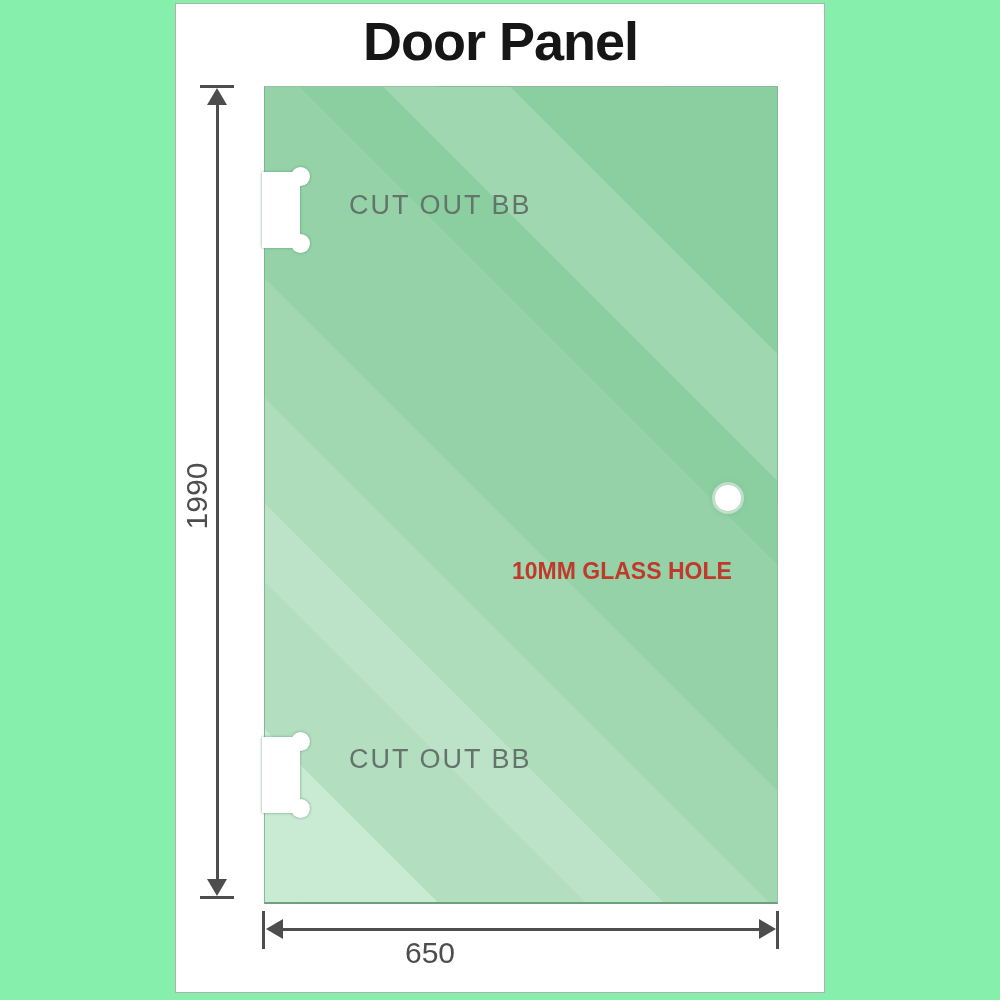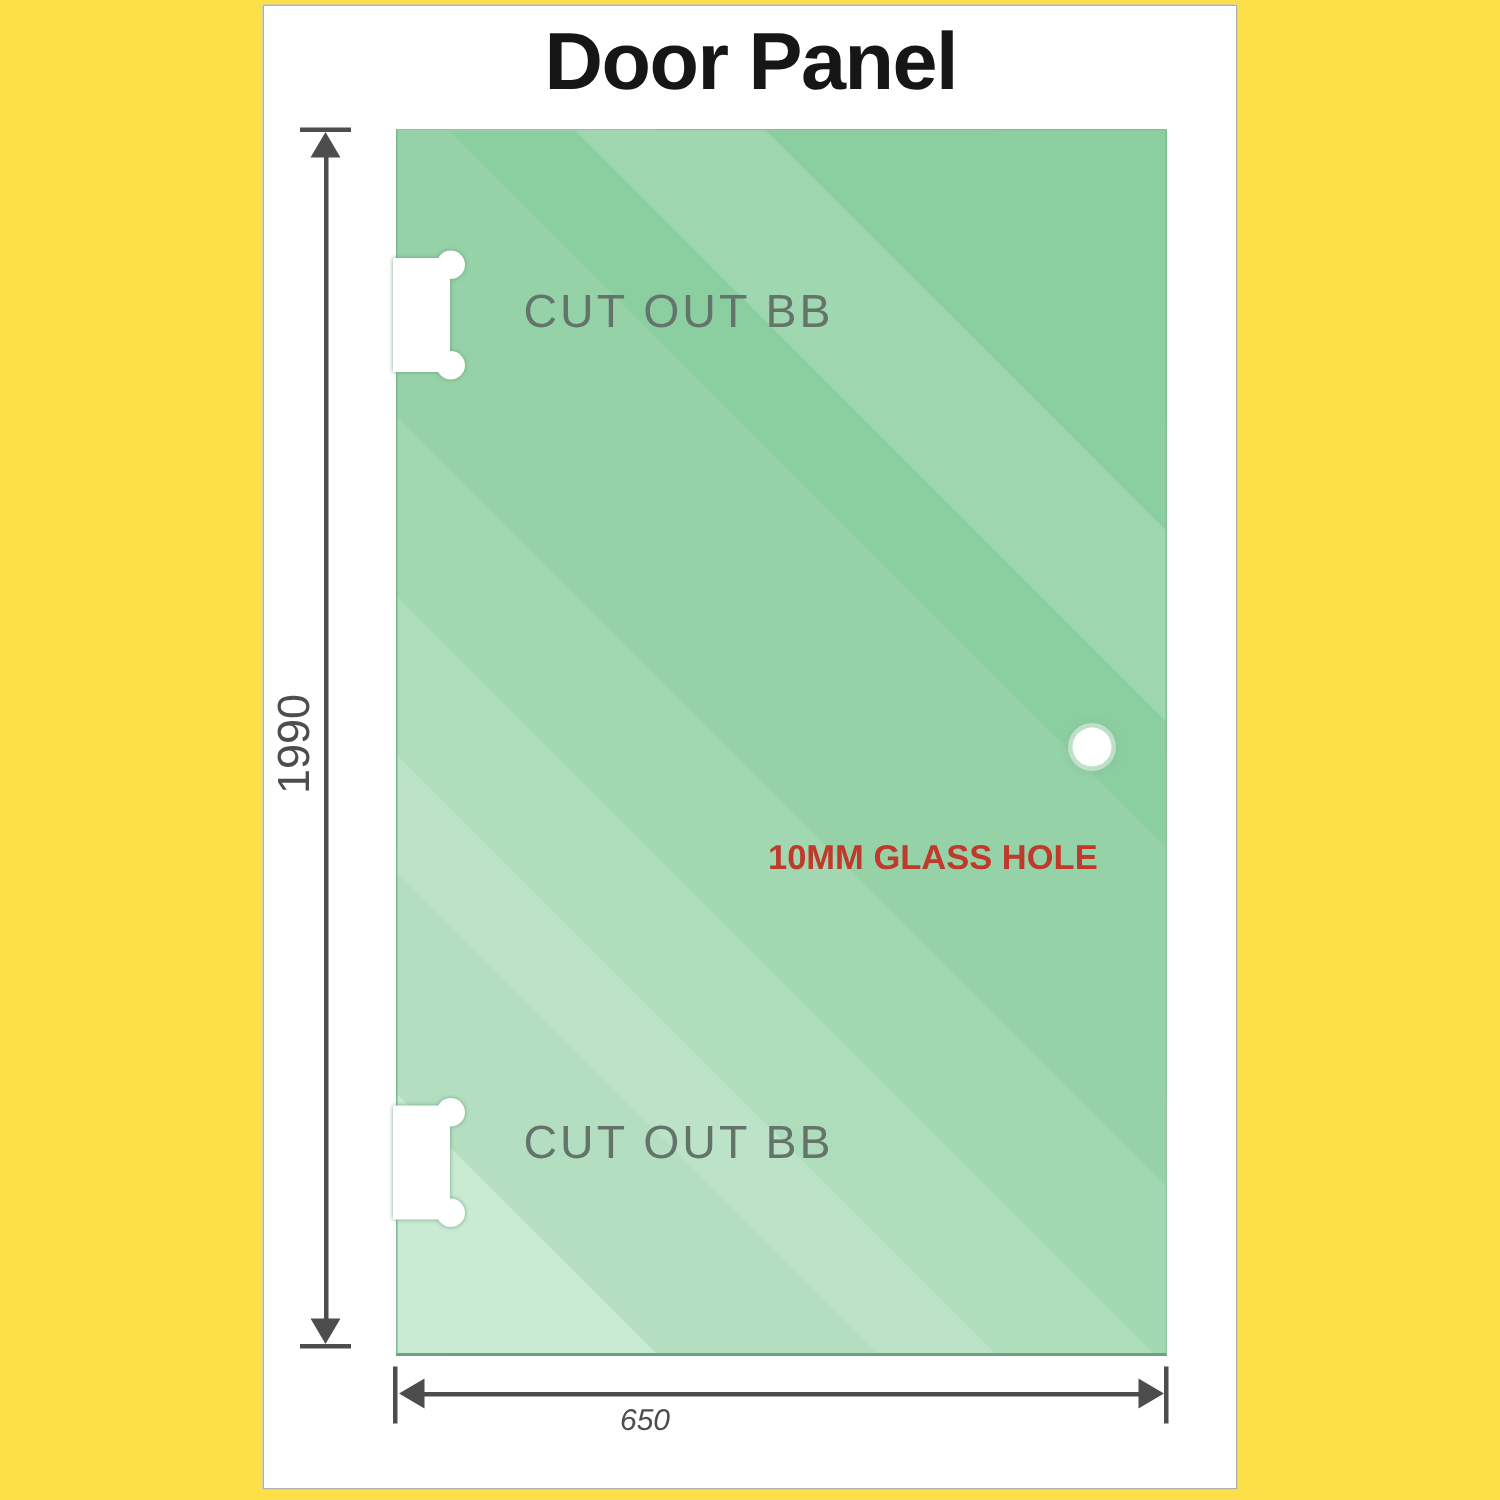--- a/index.html
+++ b/index.html
@@ -1,17 +1,17 @@
 <!DOCTYPE html>
 <html style="--glass-light: #c9ead3; --glass-mid: #a2d8b1; --glass-dark: #8bcfa0; --hole-label-red: #c0392b; --dimension-gray: #4d4d4d; --frame-border: #b0b0b0;"><head>
 <meta charset="utf-8">
 <style>
   html,body { margin:0; padding:0; background:#ffffff; }
   #stage {
-    position:relative; width:1000px; height:1000px; background:#fde047;
+    position:relative; width:1000px; height:1000px; background:#86efac;
     font-family:"Liberation Sans", sans-serif; overflow:hidden;
   }
   .frame {
     position:absolute; left:175px; top:3px; width:650px; height:990px;
     border:1px solid var(--frame-border,#b0b0b0); background:#ffffff; box-sizing:border-box;
   }
   .title {
     position:absolute; left:175px; top:10px; width:651px; text-align:center;
     font-size:54px; font-weight:bold; color:#161616; letter-spacing:-1px;
   }
@@ -37,21 +37,21 @@
             filter:drop-shadow(0 0 1.5px rgba(100,150,118,0.85)); }
   .cutout.top { left:262px; top:167px; }
   .cutout.bottom { left:262px; top:732px; }
   .cutout .bar { position:absolute; left:0; top:5px; width:38px; height:76px;
                  background:#fff; border-radius:0 5px 5px 0; }
   .cutout .lobe { position:absolute; left:29px; width:19px; height:19px;
                   background:#fff; border-radius:50%; }
   .cutout .lobe.t { top:0; }
   .cutout .lobe.b { bottom:0; }
 
-  .cutout-label { position:absolute; left:349px; font-size:31px; letter-spacing:2px;
+  .cutout-label { position:absolute; left:349px; font-size:27px; letter-spacing:2px;
                   color:#64746b; white-space:nowrap; }
   .cutout-label.top { top:190px; }
   .cutout-label.bottom { top:744px; }
 
   
   .hole { position:absolute; left:715px; top:485px; width:26px; height:26px;
           background:#fff; border-radius:50%;
           box-shadow:0 0 0 3px rgba(255,255,255,0.45), 0 0 4px 4px rgba(130,185,150,0.45); }
   .hole-label { position:absolute; left:512px; top:558px; font-size:23px; font-weight:bold;
                 color:var(--hole-label-red,#c0392b); white-space:nowrap; }
@@ -68,21 +68,21 @@
   .arr { position:absolute; width:0; height:0; }
   .arr.up    { left:207px; top:88px;  border-left:10px solid transparent; border-right:10px solid transparent; border-bottom:17px solid var(--dimension-gray,#4d4d4d); }
   .arr.down  { left:207px; top:879px; border-left:10px solid transparent; border-right:10px solid transparent; border-top:17px solid var(--dimension-gray,#4d4d4d); }
   .arr.left  { left:266px; top:919px; border-top:10px solid transparent; border-bottom:10px solid transparent; border-right:17px solid var(--dimension-gray,#4d4d4d); }
   .arr.right { left:759px; top:919px; border-top:10px solid transparent; border-bottom:10px solid transparent; border-left:17px solid var(--dimension-gray,#4d4d4d); }
 
   .vdim-label { position:absolute; left:147px; top:479px; width:100px; height:34px;
                 transform:rotate(-90deg); text-align:center;
                 font-size:30px; color:var(--dimension-gray,#4d4d4d); }
   .hdim-label { position:absolute; left:380px; top:936px; width:100px; text-align:center;
-                font-size:20px; color:var(--dimension-gray,#4d4d4d);font-style:italic; }
+                font-size:30px; color:var(--dimension-gray,#4d4d4d); }
 </style>
 </head>
 <body>
 
 <div id="stage">
 
   <div class="frame"></div>
 
   <div class="title">Door Panel</div>
 

